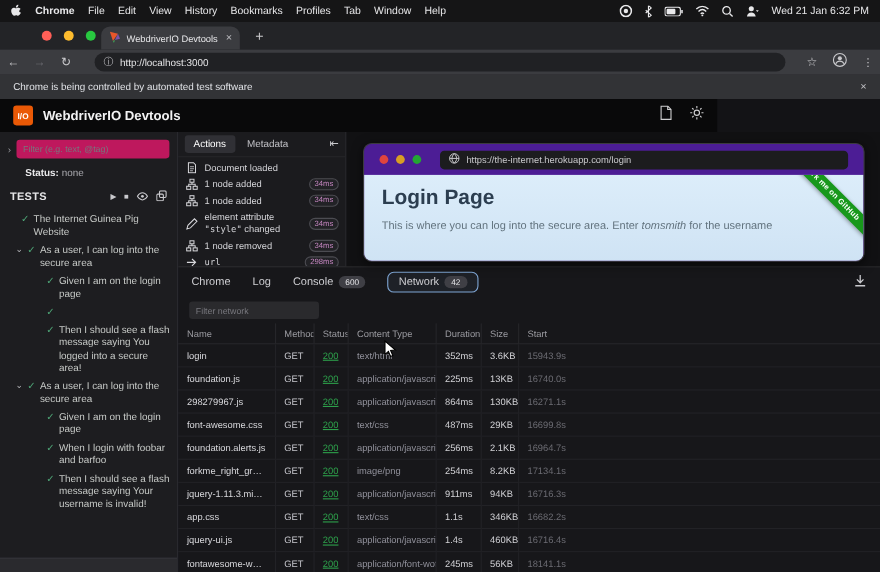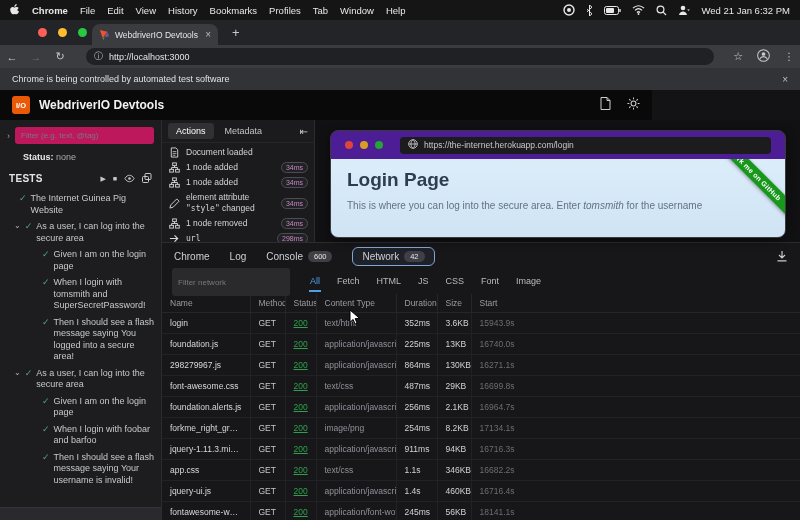--- a/index.html
+++ b/index.html
@@ -118,21 +118,21 @@
 
   
   #bottom { flex:1; background:#17171a; border-top:1px solid #2c2c30; display:flex; flex-direction:column; }
   .bp-tabs { height:27px; display:flex; align-items:center; padding:0 12px; gap:20px; }
   .pt { display:flex; align-items:center; gap:5px; font-size:10px; color:#cfcfd3; }
   .pt-badge { background:#3f3f45; color:#e6e6e9; font-size:7.5px; border-radius:8px; padding:1px 6px; }
   .pt.active { border:1px solid var(--tab-outline,#7fa6d4); border-radius:6px; padding:3px 9px;
     background:rgba(127,166,212,.07); }
   .bp-download { margin-left:auto; }
   .bp-filters { height:24px; display:flex; align-items:center; padding:0 10px; gap:15px; }
-  .bp-filters input { width:118px; height:28px; background:#2a2a2d; border:none; border-radius:3px;
+  .bp-filters input { width:118px; height:16px; background:#2a2a2d; border:none; border-radius:3px;
     font-size:8px; color:#ddd; padding:0 6px; outline:none; font-family:"Liberation Sans",sans-serif; }
   .bp-filters input::placeholder { color:#77777d; }
   .chips { display:flex; gap:15px; margin-left:4px; }
   .chip { font-size:9px; color:#b9b9bf; padding:3px 1px 4px; border-bottom:2px solid transparent; }
   .chip.active { color:var(--accent-blue,#4f9fe8); border-bottom-color:var(--accent-blue,#4f9fe8); }
 
   
   #nettable { width:100%; border-collapse:collapse; table-layout:fixed; }
   #nettable col.w0{width:88px;} #nettable col.w1{width:35px;} #nettable col.w2{width:31px;}
   #nettable col.w3{width:80px;} #nettable col.w4{width:41px;} #nettable col.w5{width:34px;}
@@ -309,21 +309,20 @@
     <span class="tw-text">As a user, I can log into the secure area</span>
   </div>
         <div class="tree-item lv2">
 
     <span class="tw-check">✓</span>
     <span class="tw-text">Given I am on the login page</span>
   </div>
         <div class="tree-item lv2">
 
     <span class="tw-check">✓</span>
-    <span class="tw-text">When I login with tomsmith and SuperSecretPassword!</span>
   </div>
         <div class="tree-item lv2">
 
     <span class="tw-check">✓</span>
     <span class="tw-text">Then I should see a flash message saying You logged into a secure area!</span>
   </div>
         <div class="tree-item lv1">
     <span class="tw-chev">⌄</span>
     <span class="tw-check">✓</span>
     <span class="tw-text">As a user, I can log into the secure area</span>
@@ -468,29 +467,20 @@
     <span>Network</span>
     <span class="pt-badge">42</span>
   </span>
           </span>
         <span class="bp-download"><svg width="12" height="12" viewBox="0 0 12 12" fill="none" stroke="#c9c9cd" stroke-width="1.2">
               <path d="M6 1v6.5M3 5l3 3 3-3M1.5 10.8h9"></path>
             </svg></span>
       </div>
       <div class="bp-filters">
         <input placeholder="Filter network" style="">
-        <span class="chips">
-            <span class="chip active">All</span>
-            <span class="chip">Fetch</span>
-            <span class="chip">HTML</span>
-            <span class="chip">JS</span>
-            <span class="chip">CSS</span>
-            <span class="chip">Font</span>
-            <span class="chip">Image</span>
-          </span>
       </div>
       <table id="nettable">
         <colgroup>
             <col class="w0">
             <col class="w1">
             <col class="w2">
             <col class="w3">
             <col class="w4">
             <col class="w5">
             <col>

